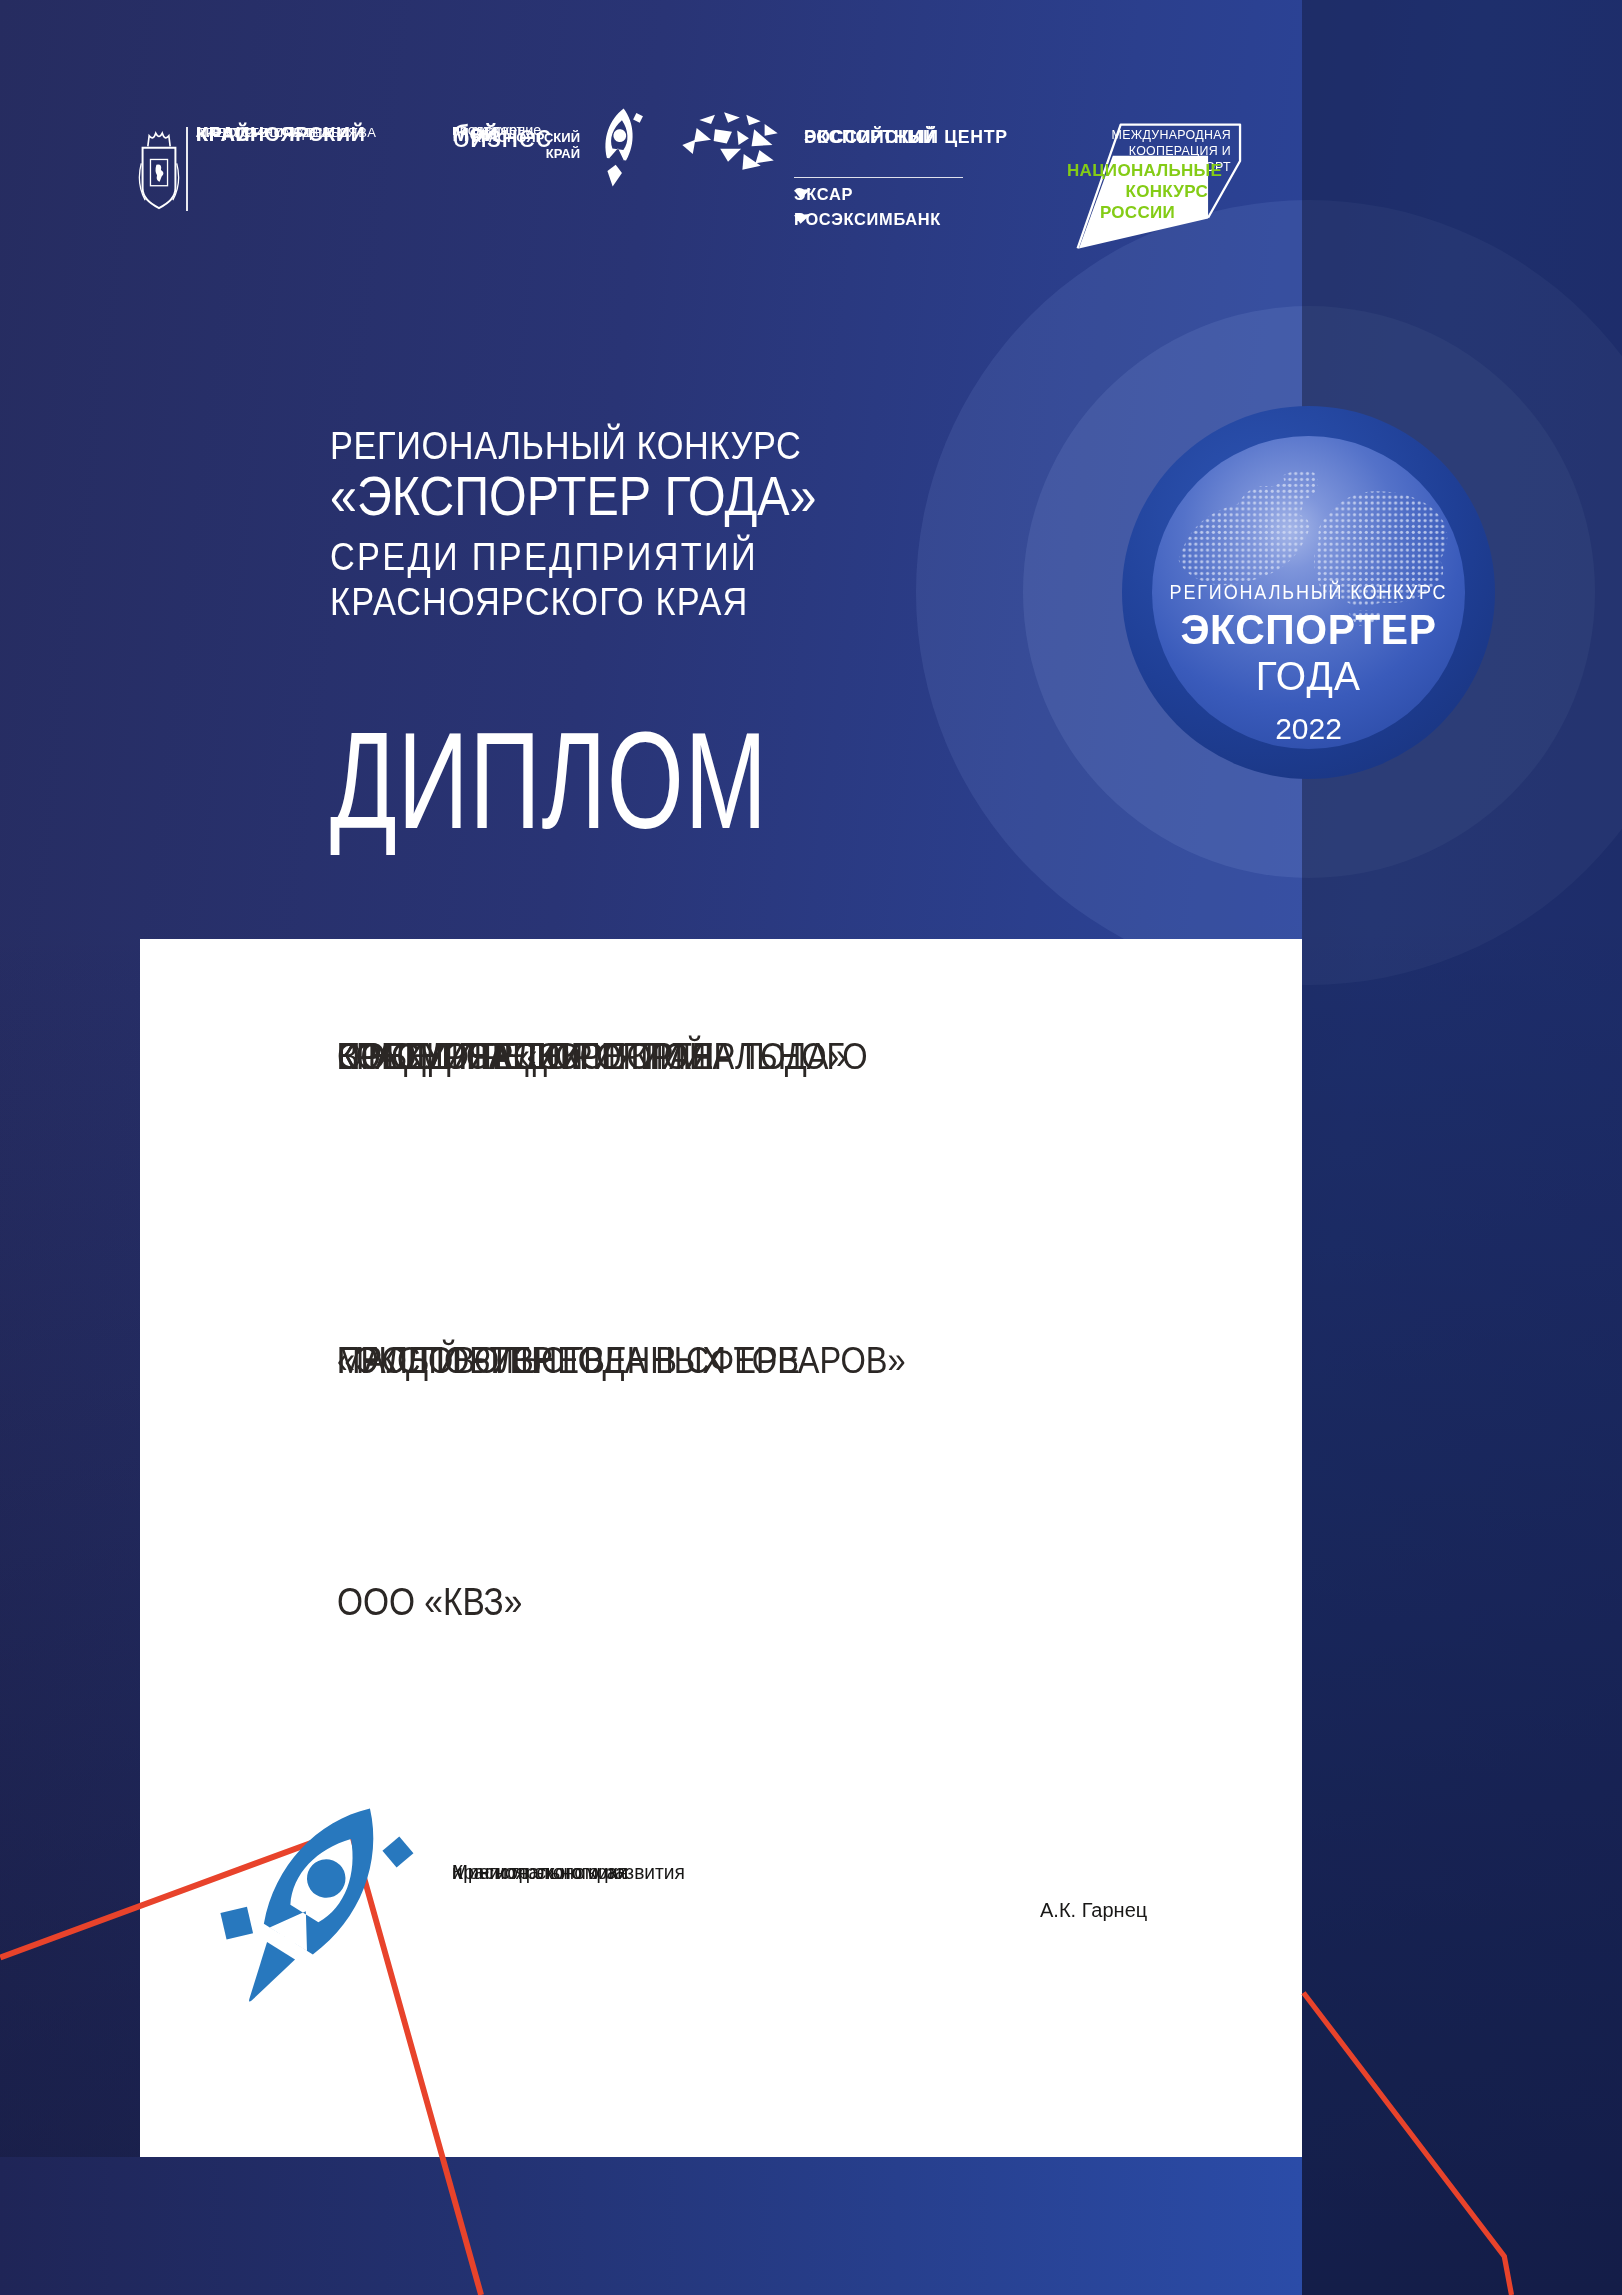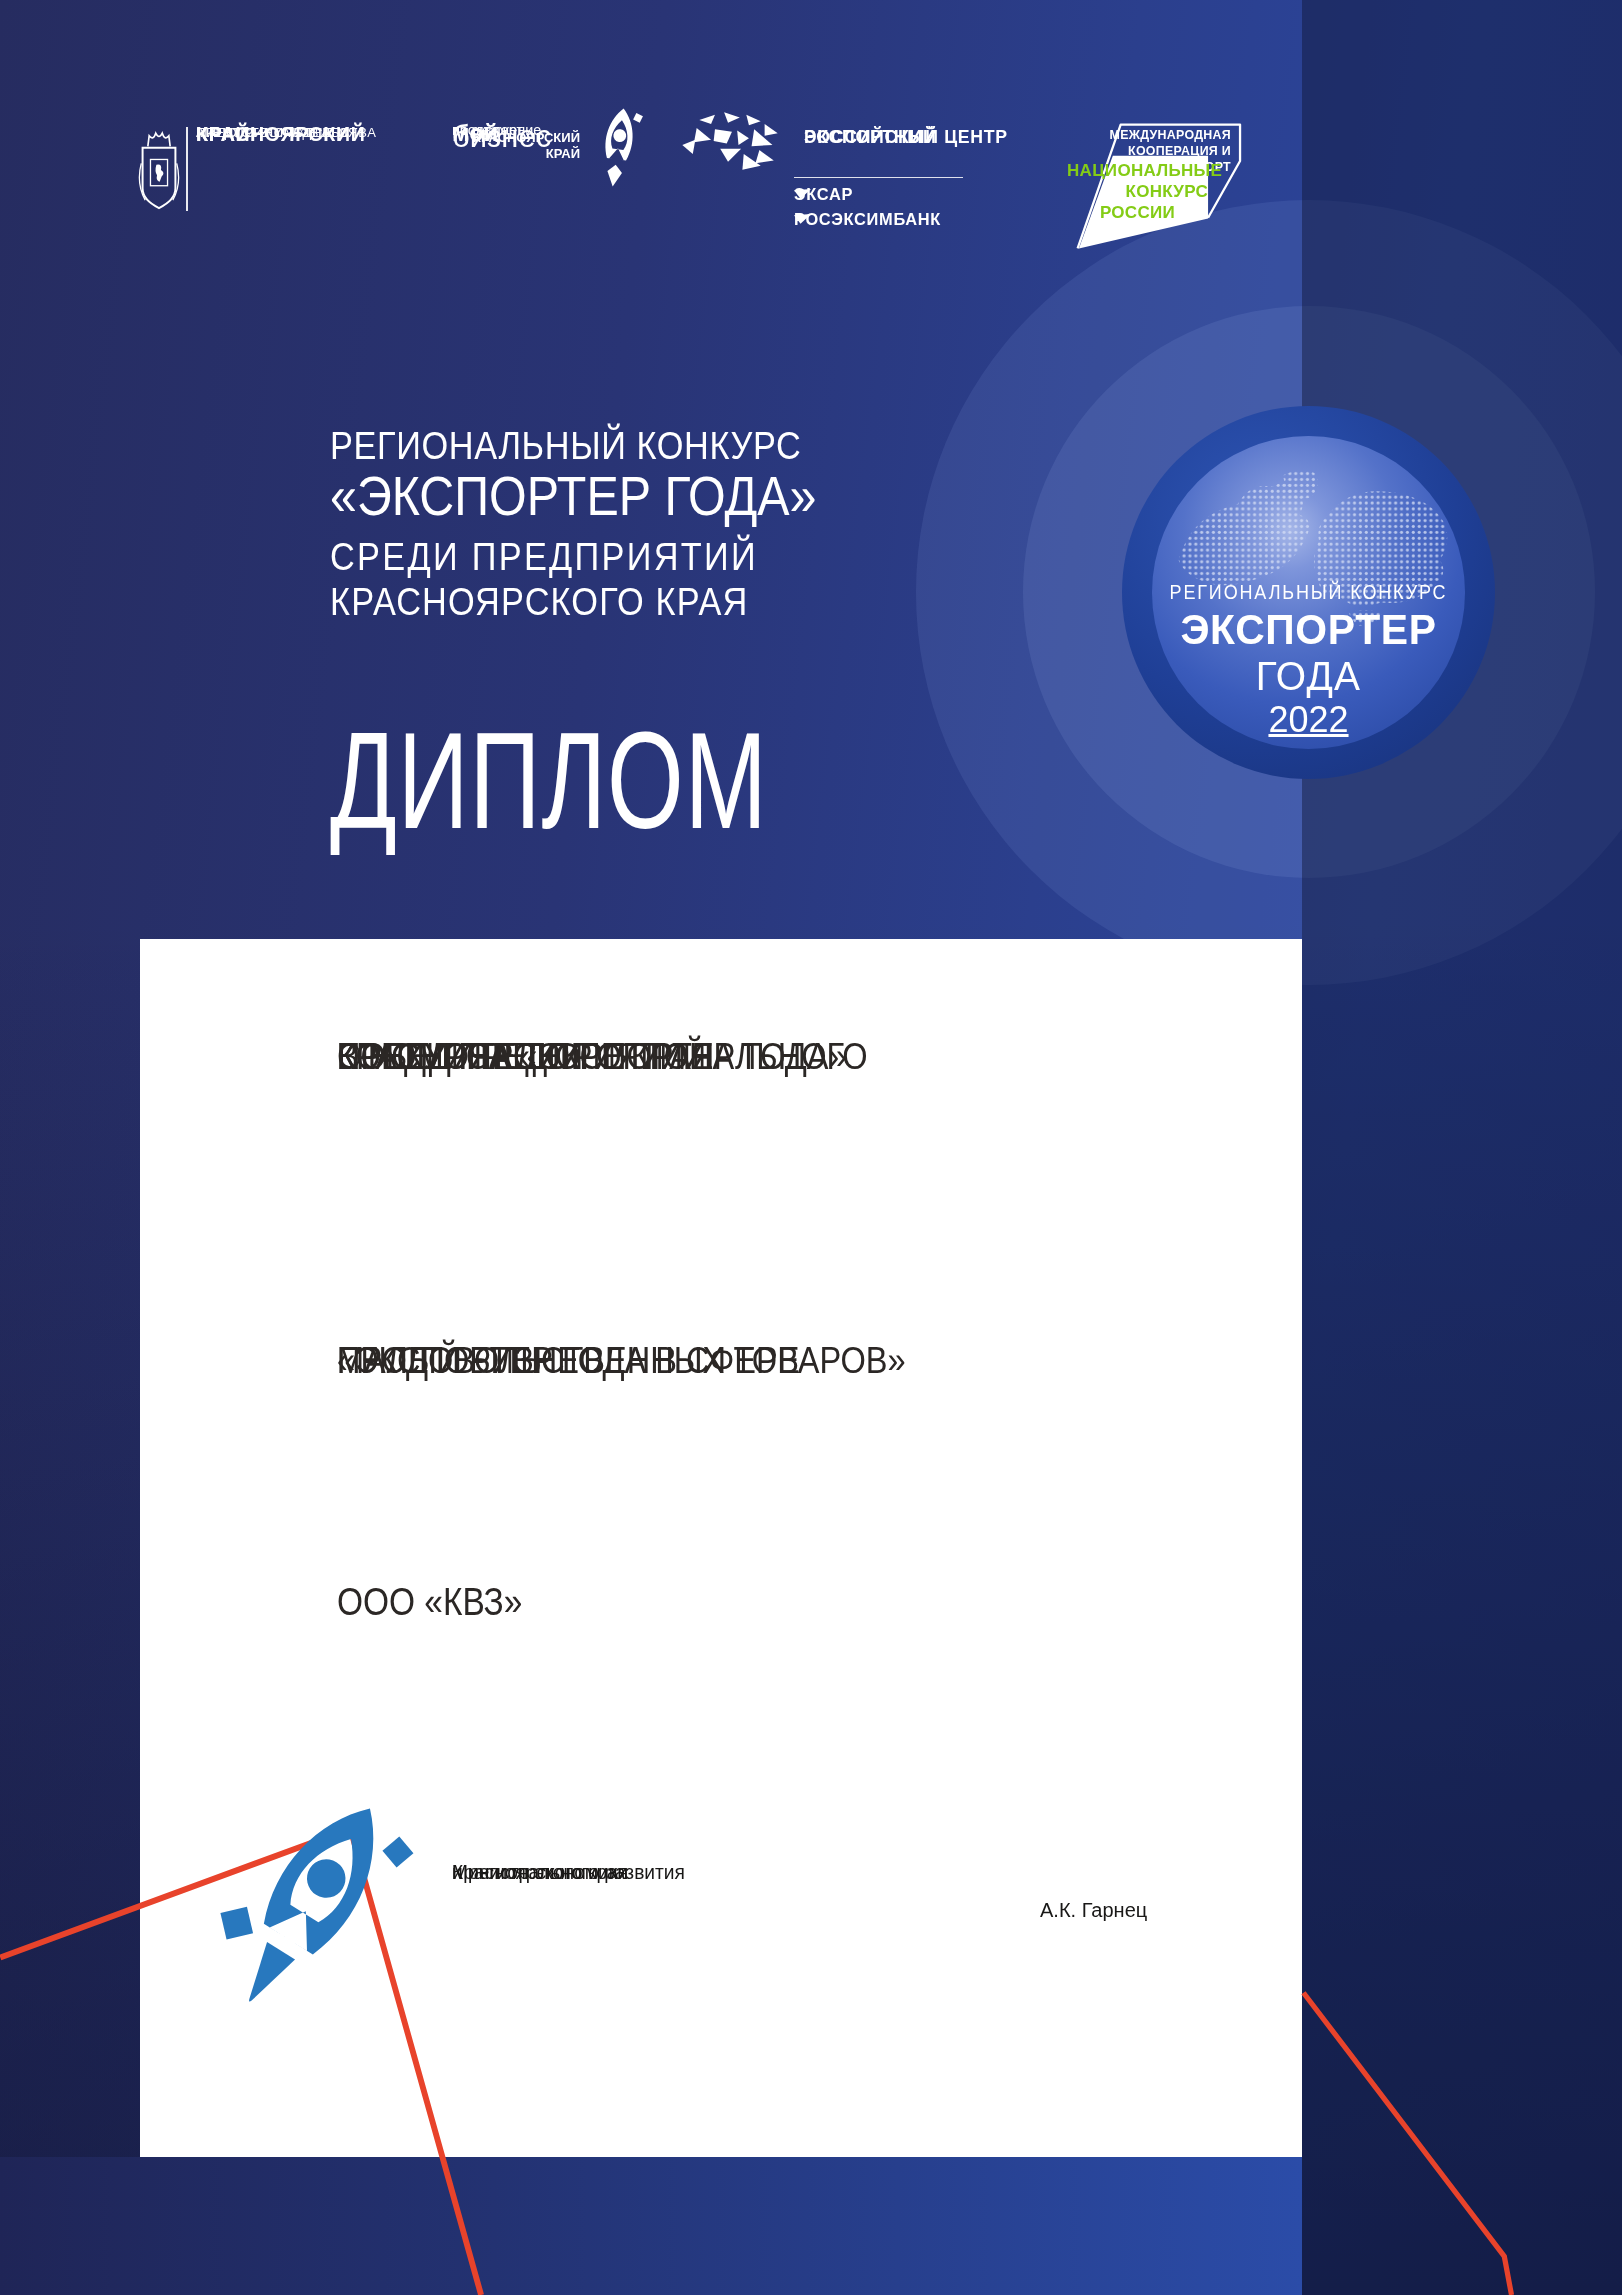--- a/index.html
+++ b/index.html
@@ -23,21 +23,21 @@
   
   .badge{left:1122px;top:406px;width:373px;height:373px;border-radius:50%;
     background:radial-gradient(circle at 38% 30%,#2E55B4 0%,#1F3F96 55%,#173077 100%);}
   .badge-disc{left:30px;top:30px;width:313px;height:313px;border-radius:50%;overflow:hidden;
     background:radial-gradient(circle at 44% 30%,#A5B6E8 0%,#7E95DB 14%,#5472C9 38%,#3A5BBB 62%,#2D4DA9 85%,#2A47A0 100%);}
   .badge-map{left:0;top:0;width:313px;height:209px;}
   .badge-line{left:0;width:373px;text-align:center;line-height:1;}
   .badge-top{top:177px;font-size:19.6px;letter-spacing:2px;transform:scaleX(.92);}
   .badge-main{top:202px;font-size:43px;font-weight:bold;letter-spacing:0.7px;transform:scaleX(.95);}
   .badge-sub{top:250px;font-size:41px;letter-spacing:1.3px;transform:scaleX(.95);}
-  .badge-year{top:296px;font-size:36px;text-decoration:underline;}
+  .badge-year{top:308px;font-size:30px;}
   
   .panel{left:140px;top:939px;width:1162px;height:1218px;background:#ffffff;}
   
   .lines-svg{left:0;top:0;width:1623px;height:2295px;pointer-events:none;}
   .rocket-large{left:216px;top:1783px;width:168px;height:275px;transform:rotate(32deg);}
   
   .crest{left:136px;top:124px;width:46px;height:88px;}
   .logo-divider{left:186px;top:127px;width:2px;height:84px;background:rgba(255,255,255,.9);}
   .krsk-text{left:196px;top:124px;width:216px;}
   .krsk-text div{position:static;}
@@ -56,21 +56,21 @@
   .rec-text{left:804px;top:126px;width:216px;}
   .rec-text div{position:static;}
   .rec-big{font-size:17.7px;font-weight:bold;line-height:22px;letter-spacing:0.7px;}
   .rec-divider{left:794px;top:177px;width:169px;height:1.3px;background:rgba(255,255,255,.85);}
   .brand-row{display:flex;align-items:center;gap:9.2px;}
   .brand-row .tri{position:static;flex:0 0 auto;}
   .brand-row span{position:static;font-size:16.4px;font-weight:bold;letter-spacing:0.7px;}
   .row-exar{left:794px;top:194px;}
   .row-rosex{left:794px;top:219px;}
   .natproj-svg{left:1067px;top:118px;width:183px;height:137px;}
-  .np-white-line{width:164px;text-align:right;font-size:12.4px;font-weight:bold;line-height:16.4px;letter-spacing:0.3px;}
+  .np-white-line{width:164px;text-align:right;font-size:12.4px;font-weight:normal;line-height:16.4px;letter-spacing:0.3px;}
   .np-l1{left:1067px;top:127px;}
   .np-l2{left:1067px;top:143px;}
   .np-blue{width:141px;text-align:right;font-size:17px;font-weight:bold;color:#84cc16;line-height:19.6px;letter-spacing:0.3px;}
   .np-b1{left:1067px;top:161px;}
   .np-b2{left:1067px;top:182px;}
   .np-b3{left:1067px;top:203px;text-align:center;}
   
   .title-line{left:330px;transform-origin:left top;transform:scaleX(.88);line-height:1.15;white-space:nowrap;}
   .t1{top:424px;font-size:39px;letter-spacing:0.7px;}
   .t2{top:465px;font-size:55px;}

